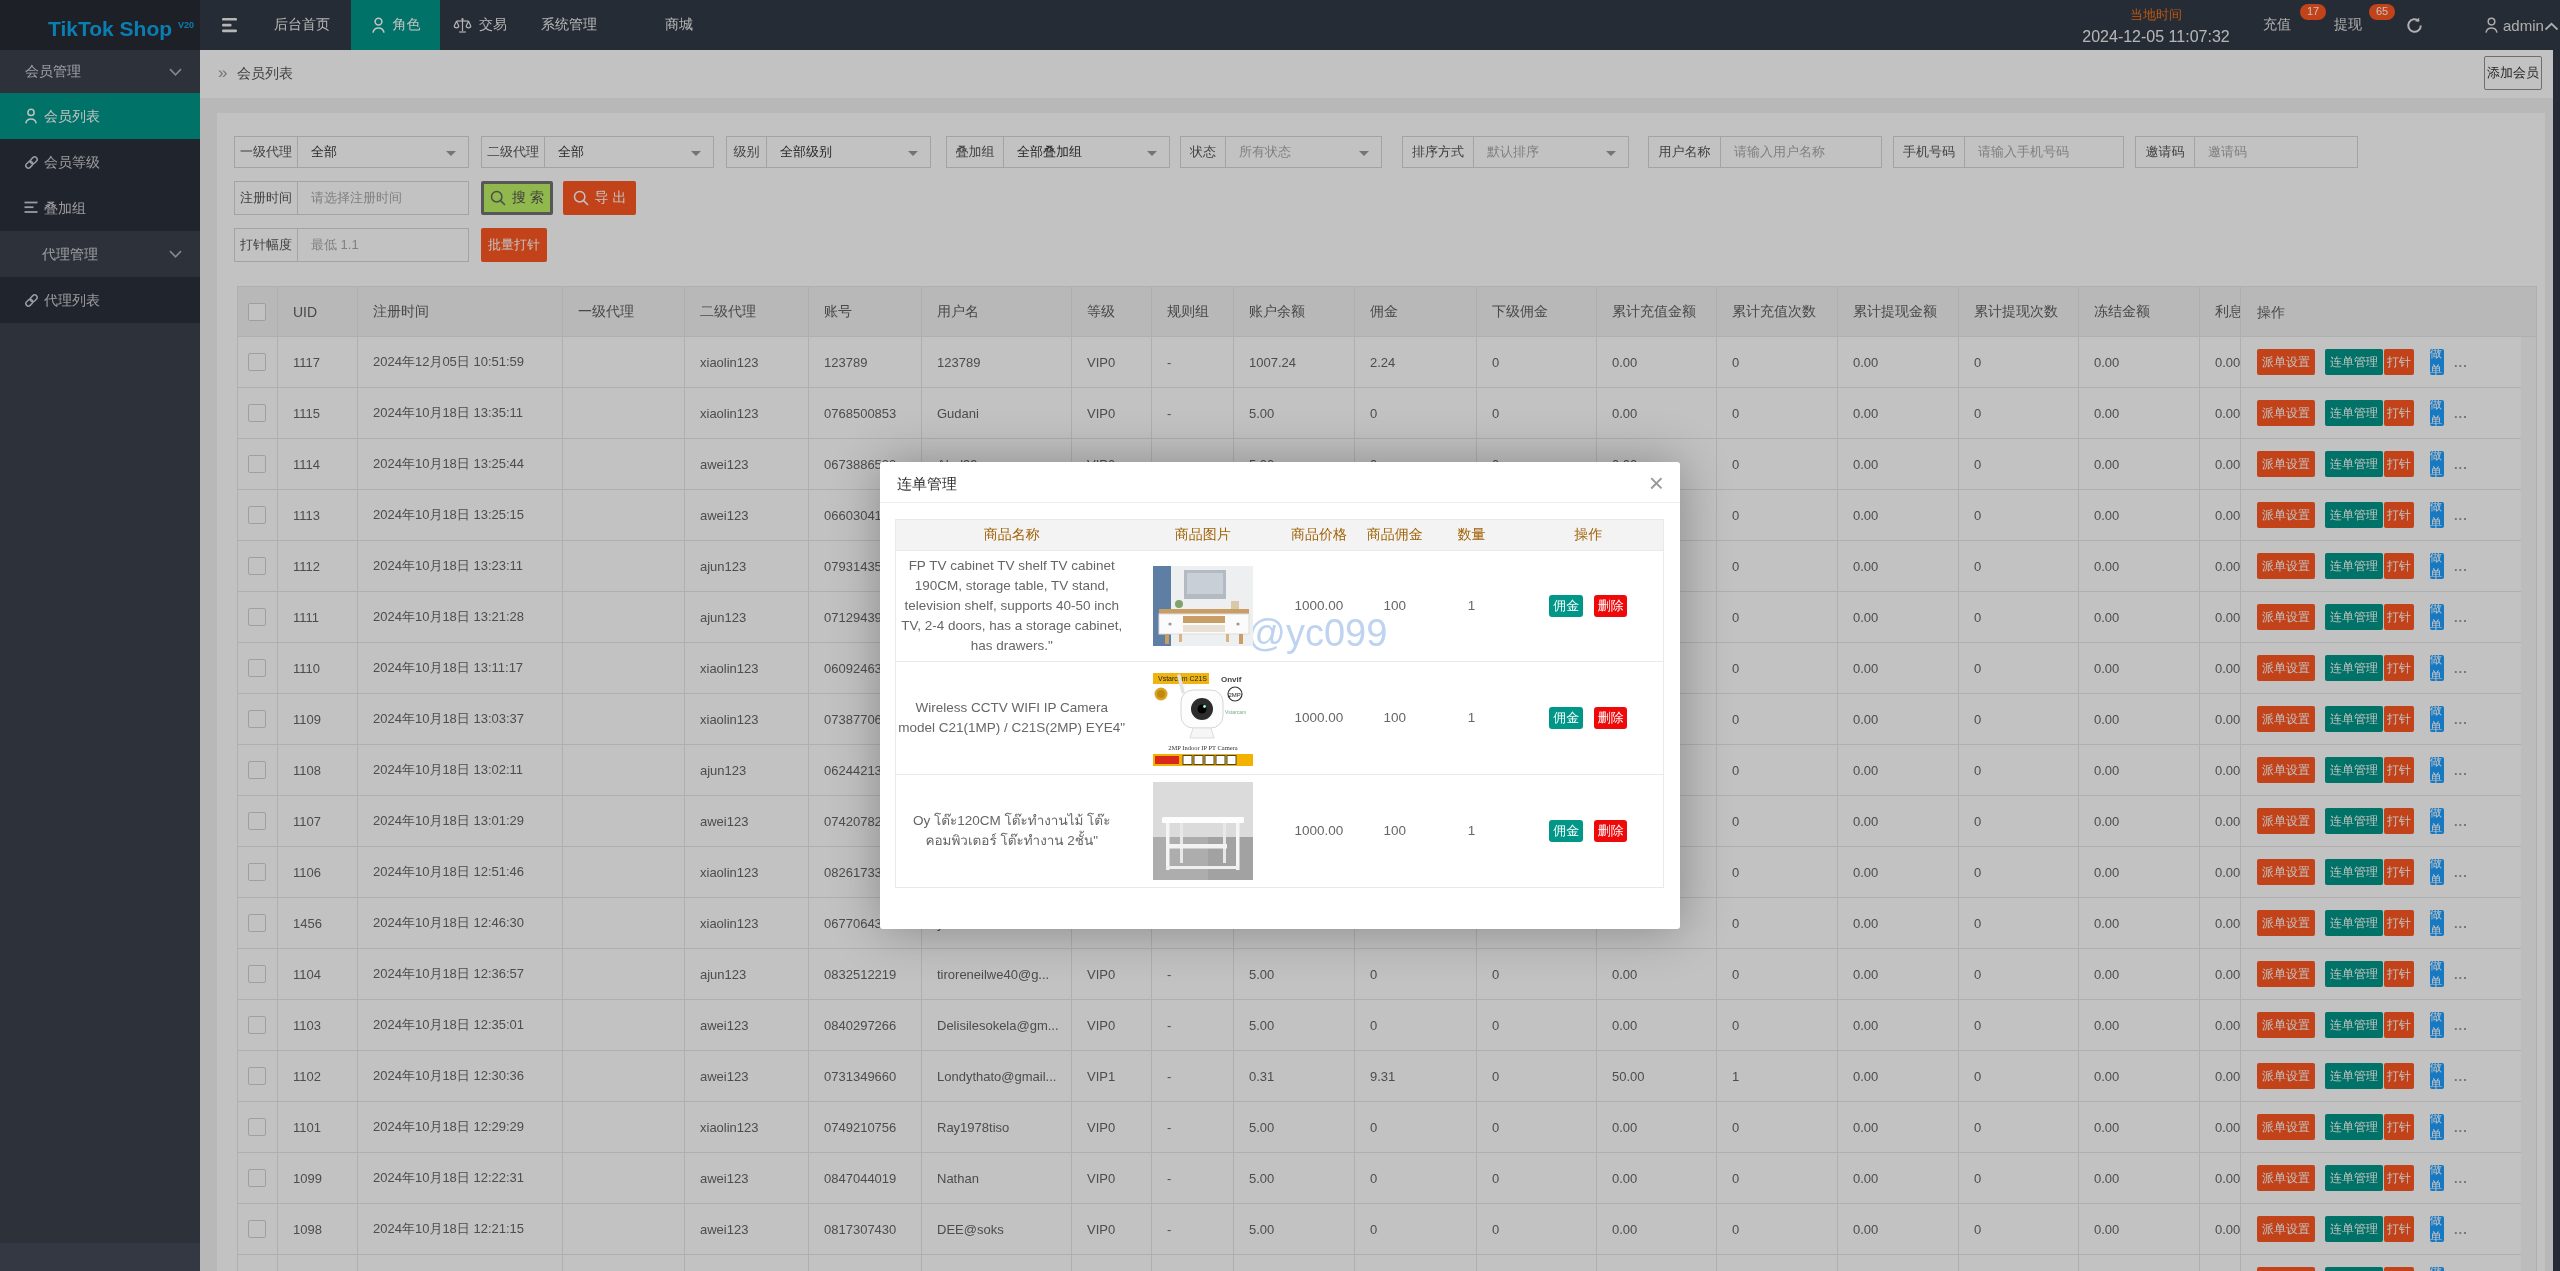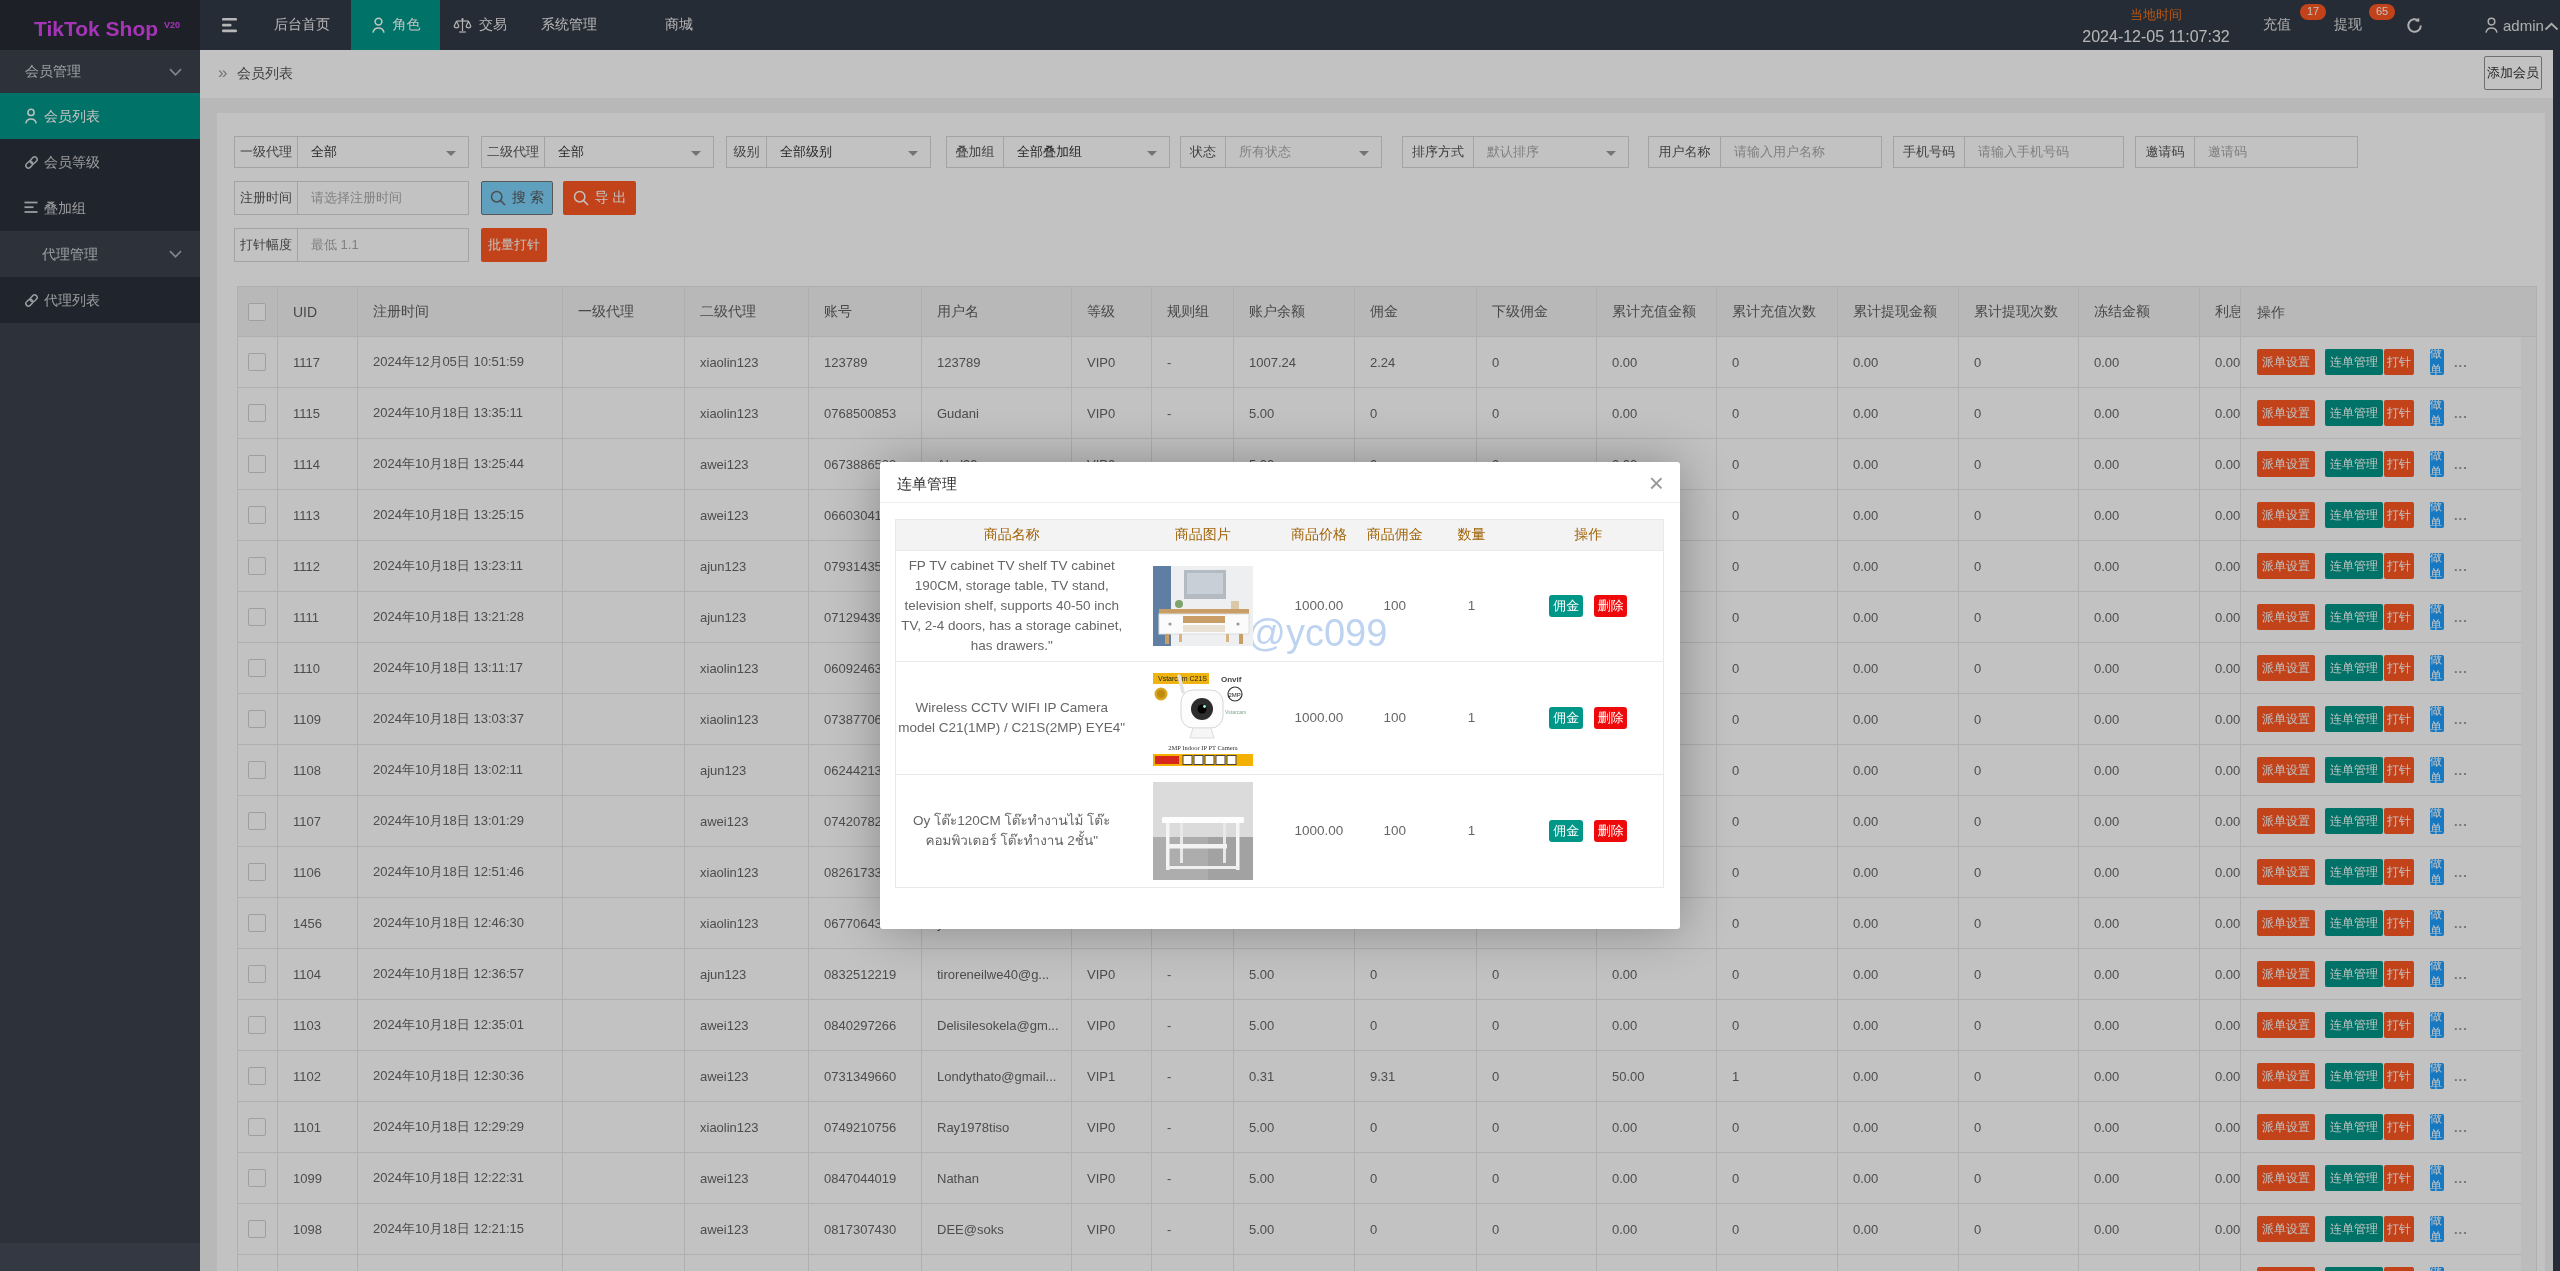--- a/index.html
+++ b/index.html
@@ -1,20 +1,20 @@
 <!DOCTYPE html>
 <html><head><meta charset="utf-8"><title>TikTok Shop</title>
 <style>
 *{margin:0;padding:0;box-sizing:border-box}
 html,body{width:2560px;height:1271px;overflow:hidden}
 body{position:relative;font-family:"Liberation Sans",sans-serif;background:#f2f2f2}
 .abs{position:absolute}
 
 #hdr{position:absolute;left:0;top:0;width:2560px;height:50px;background:#323a46;z-index:5;color:#f0f0f0}
-#logo{position:absolute;left:0;top:0;width:200px;height:50px;background:#272c34;color:#d946ef;line-height:50px;padding-left:34px;font-size:21px;font-weight:bold;letter-spacing:0px}
+#logo{position:absolute;left:0;top:0;width:200px;height:50px;background:#272c34;color:#0ea5e9;line-height:50px;padding-left:48px;font-size:21px;font-weight:bold;letter-spacing:0px}
 #logo sup{font-size:9px;font-weight:bold;vertical-align:super}
 .tab{position:absolute;top:0;height:50px;display:flex;align-items:center;justify-content:center;font-size:14px;color:#ededed;gap:7px}
 .tab.act{background:#009688;color:#fff}
 .hr{position:absolute;top:0;height:50px;display:flex;align-items:center;color:#e3e3e3}
 .badge{position:absolute;background:#ff5722;color:#fff;font-size:11px;line-height:15px;height:16px;min-width:26px;text-align:center;border-radius:8px;padding:0 4px}
 
 #side{position:absolute;left:0;top:50px;width:200px;height:1221px;background:#3a414d;z-index:4}
 .mi{position:relative;color:rgba(255,255,255,.75);font-size:14px}
 .sub{background:#2b303a}
 .mact{background:#009688;color:#fff}
@@ -23,21 +23,21 @@
 #crumb{position:absolute;left:200px;top:50px;width:2360px;height:48px;background:#fff;z-index:1}
 #card{position:absolute;left:217px;top:113px;width:2328px;height:1158px;background:#fff}
 
 .fb{position:absolute;height:32px;border:1px solid #d6d6d6;display:flex;background:#fff;align-items:stretch}
 .fb .lb{border-right:1px solid #d6d6d6;font-size:13px;color:#555;display:flex;align-items:center;justify-content:center;white-space:nowrap;flex:none}
 .fb .vl{font-size:13px;color:#333;display:flex;align-items:center;padding-left:13px;flex:1;white-space:nowrap}
 .fb .ph{color:#a9a9a9}
 .arr{position:absolute;right:12px;top:14px;width:0;height:0;border:5px solid transparent;border-top-color:#999}
 .btn{position:absolute;height:34px;border-radius:2px;display:flex;align-items:center;justify-content:center;font-size:14px;gap:6px}
 .btn.red{background:#ff5722;color:#fff}
-.btn.wht{background:#7dd3fc;border:1px solid #737373;color:#565656}
+.btn.wht{background:#bef264;border:3px solid #737373;color:#565656}
 
 #tblwrap{position:absolute;left:237px;top:286px;width:2284px}
 table{border-collapse:collapse;table-layout:fixed;width:2284px;background:#fff}
 th{height:50px;background:#f2f2f2;font-weight:normal;font-size:14px;color:#5f5f5f;text-align:left;padding-left:15px;border:1px solid #e6e6e6;white-space:nowrap;overflow:hidden}
 td{height:51px;font-size:13px;color:#666;padding-left:15px;border:1px solid #e6e6e6;background:#fff;white-space:nowrap;overflow:hidden}
 .ck{width:18px;height:18px;border:1px solid #d2d2d2;border-radius:2px;background:#fff;margin:0 auto 0 10px}
 
 #opcol{position:absolute;left:2240px;top:286px;width:281px;z-index:2;border-left:1px solid #e6e6e6}
 #opcol .oph{height:51px;background:#f2f2f2;border-bottom:1px solid #e6e6e6;border-top:1px solid #e6e6e6;font-size:14px;color:#5f5f5f;line-height:50px;padding-left:16px}
 #opcol .opr{height:51px;background:#fff;border-bottom:1px solid #e6e6e6;display:flex;align-items:center;padding-left:16px}

